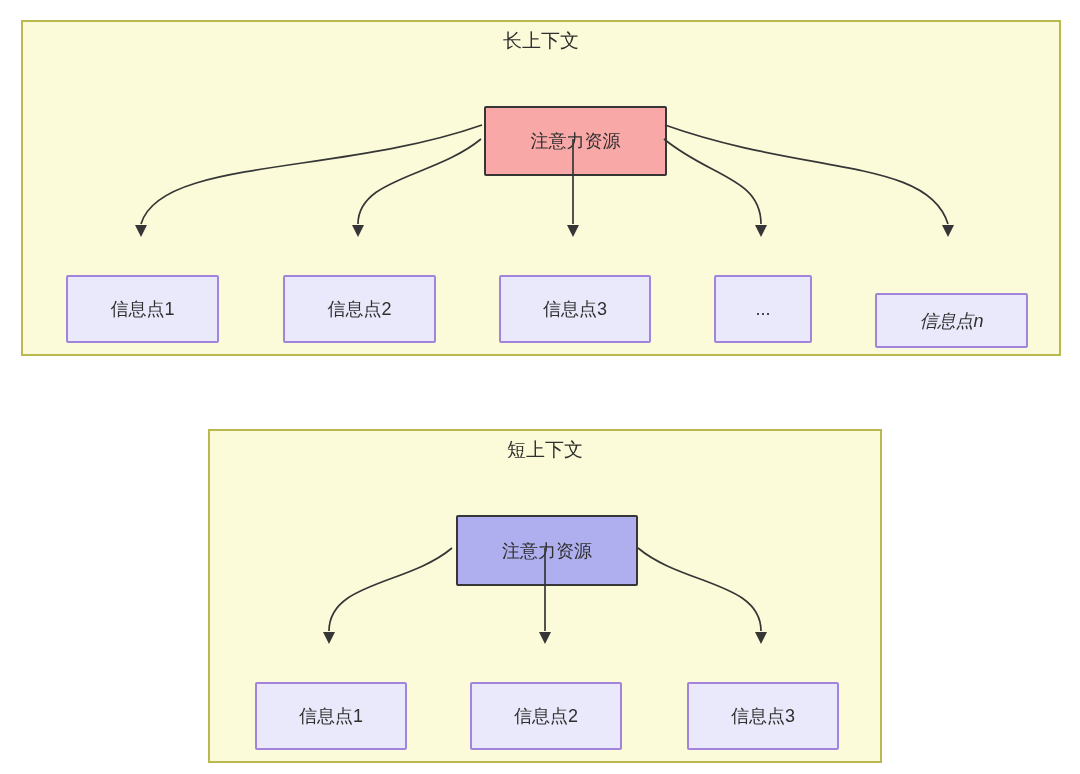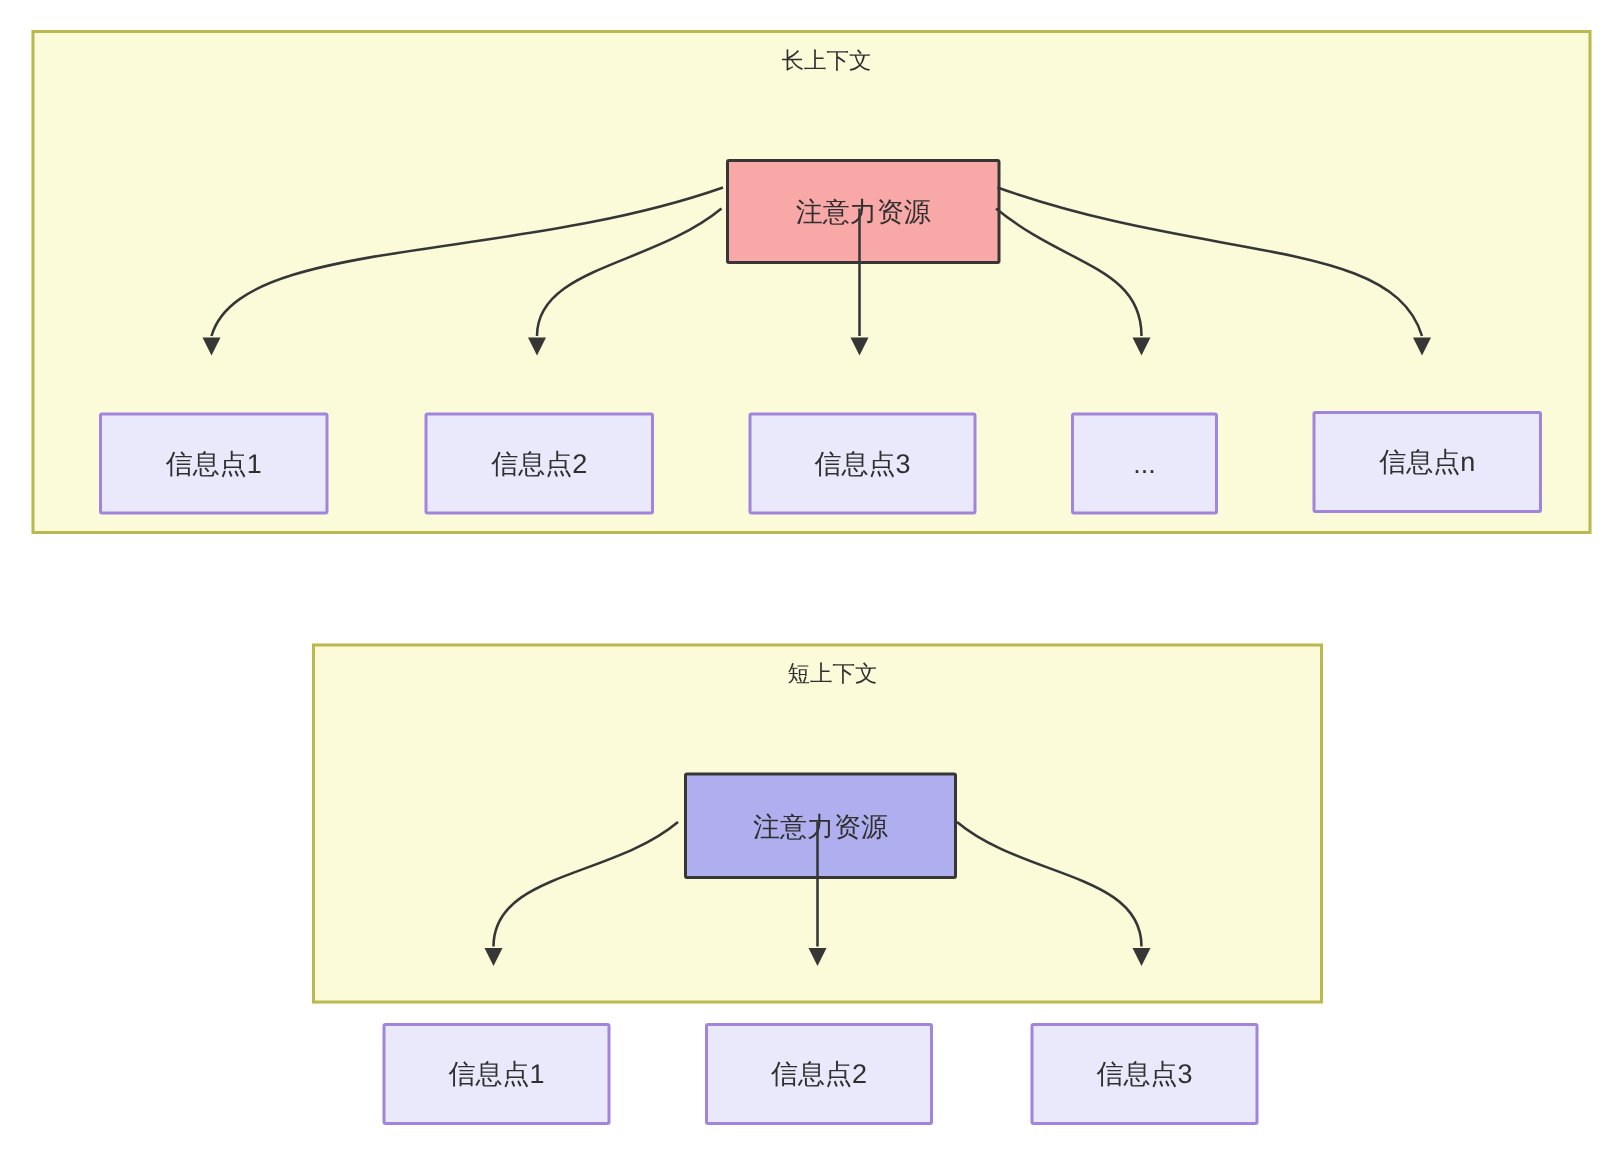--- a/index.html
+++ b/index.html
@@ -16,28 +16,28 @@
     background: #ffffff;
     overflow: hidden;
   }
   .panel {
     position: absolute;
     background: var(--panel-fill, #fbfbd9);
     border: 2px solid var(--panel-border, #b9b950);
     box-sizing: border-box;
   }
   .panel-long  { left: 21px;  top: 20px;  width: 1040px; height: 336px; }
-  .panel-short { left: 208px; top: 429px; width: 674px;  height: 240px; }
+  .panel-short { left: 208px; top: 429px; width: 674px;  height: 334px; }
   .panel-title {
     position: absolute;
     top: 7px;
-    left: 10px;
+    left: 0;
     width: 100%;
     text-align: center;
-    font-size: 15px;
+    font-size: 19px;
     line-height: 24px;
     color: var(--text, #2f2f2f);
   }
   .node {
     position: absolute;
     box-sizing: border-box;
     display: flex;
     align-items: center;
     justify-content: center;
     font-size: 18px;
@@ -55,21 +55,21 @@
   .info-node {
     background: var(--info-fill, #e9e9fb);
     border: 2px solid var(--info-border, #a184dc);
     border-radius: 2px;
   }
   
   .li-1 { left: 43px;  top: 217px; width: 153px; height: 68px; }
   .li-2 { left: 260px; top: 217px; width: 153px; height: 68px; }
   .li-3 { left: 476px; top: 217px; width: 152px; height: 68px; }
   .li-4 { left: 691px; top: 217px; width: 98px;  height: 68px; }
-  .li-5 { left: 852px; top: 216px; width: 153px; height: 68px; }
+  .li-5 { left: 852px; top: 235px; width: 153px; height: 55px; font-style: italic; }
   
   .si-1 { left: 45px;  top: 215px; width: 152px; height: 68px; }
   .si-2 { left: 260px; top: 215px; width: 152px; height: 68px; }
   .si-3 { left: 477px; top: 215px; width: 152px; height: 68px; }
 
   .arrow-layer {
     position: absolute;
     left: 0; top: 0;
     width: 1080px;
     height: 774px;

